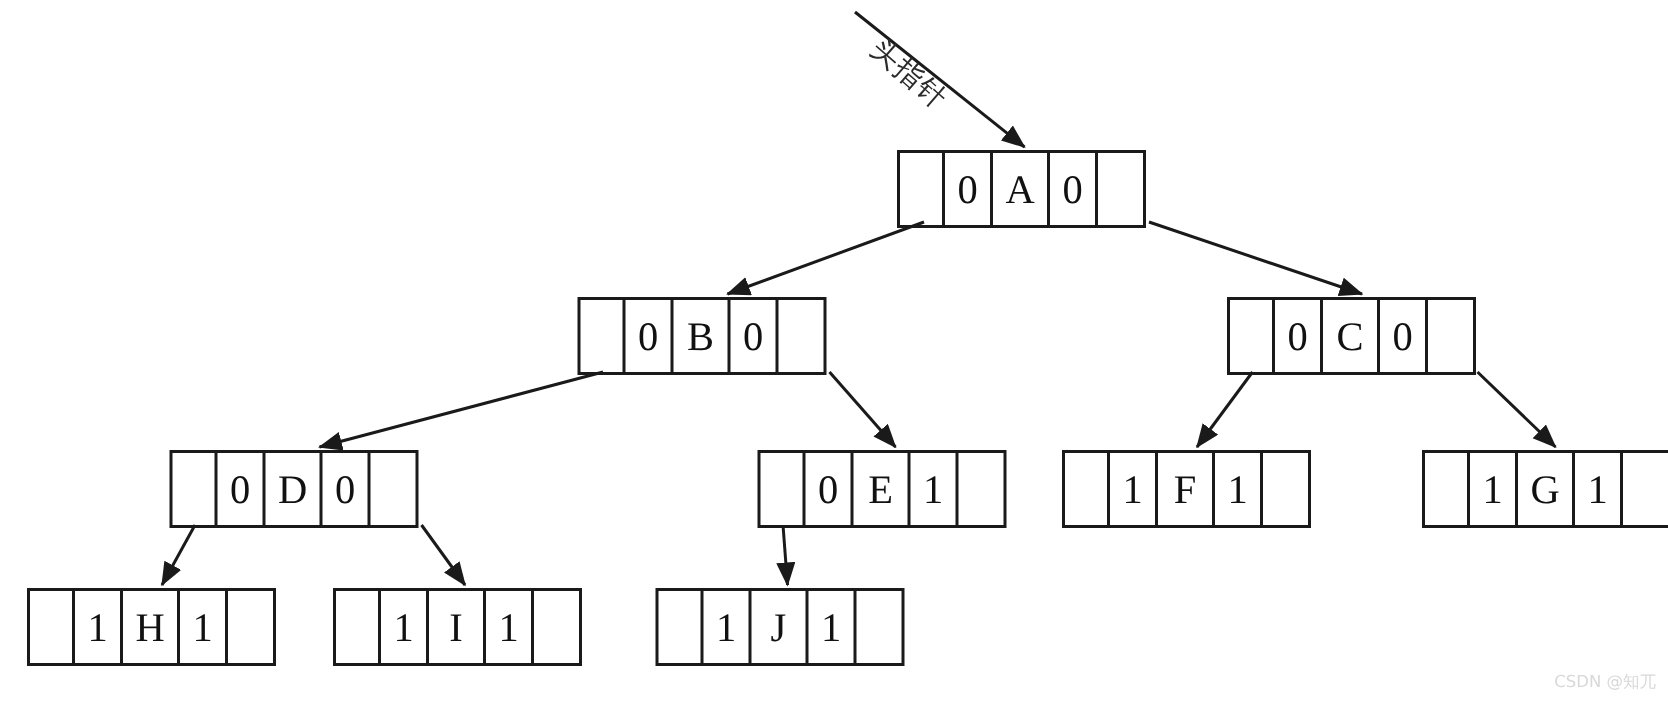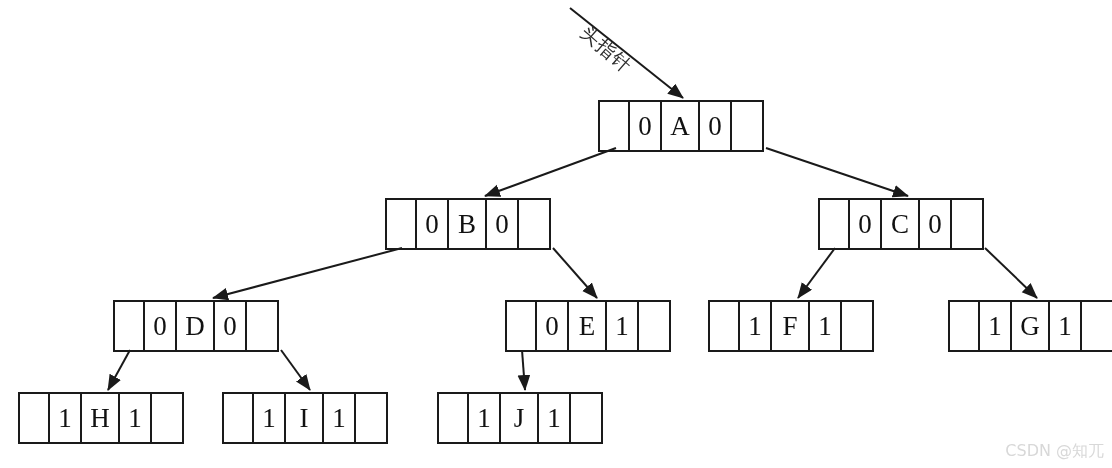--- a/index.html
+++ b/index.html
@@ -67,21 +67,21 @@
     white-space: nowrap;
     transform: rotate(41deg);
     transform-origin: left top;
     letter-spacing: 1px;
   }
   .watermark {
     position: absolute;
     right: 8px;
     bottom: 6px;
     font-family: "DejaVu Sans", "Liberation Sans", sans-serif;
-    font-size: 16px;
+    font-size: 11px;
     color: #d8d8d8;
     white-space: nowrap;
     user-select: none;
     margin-top: 16px;
   }
 </style>
 </head>
 <body>
 
 <div id="canvas">

